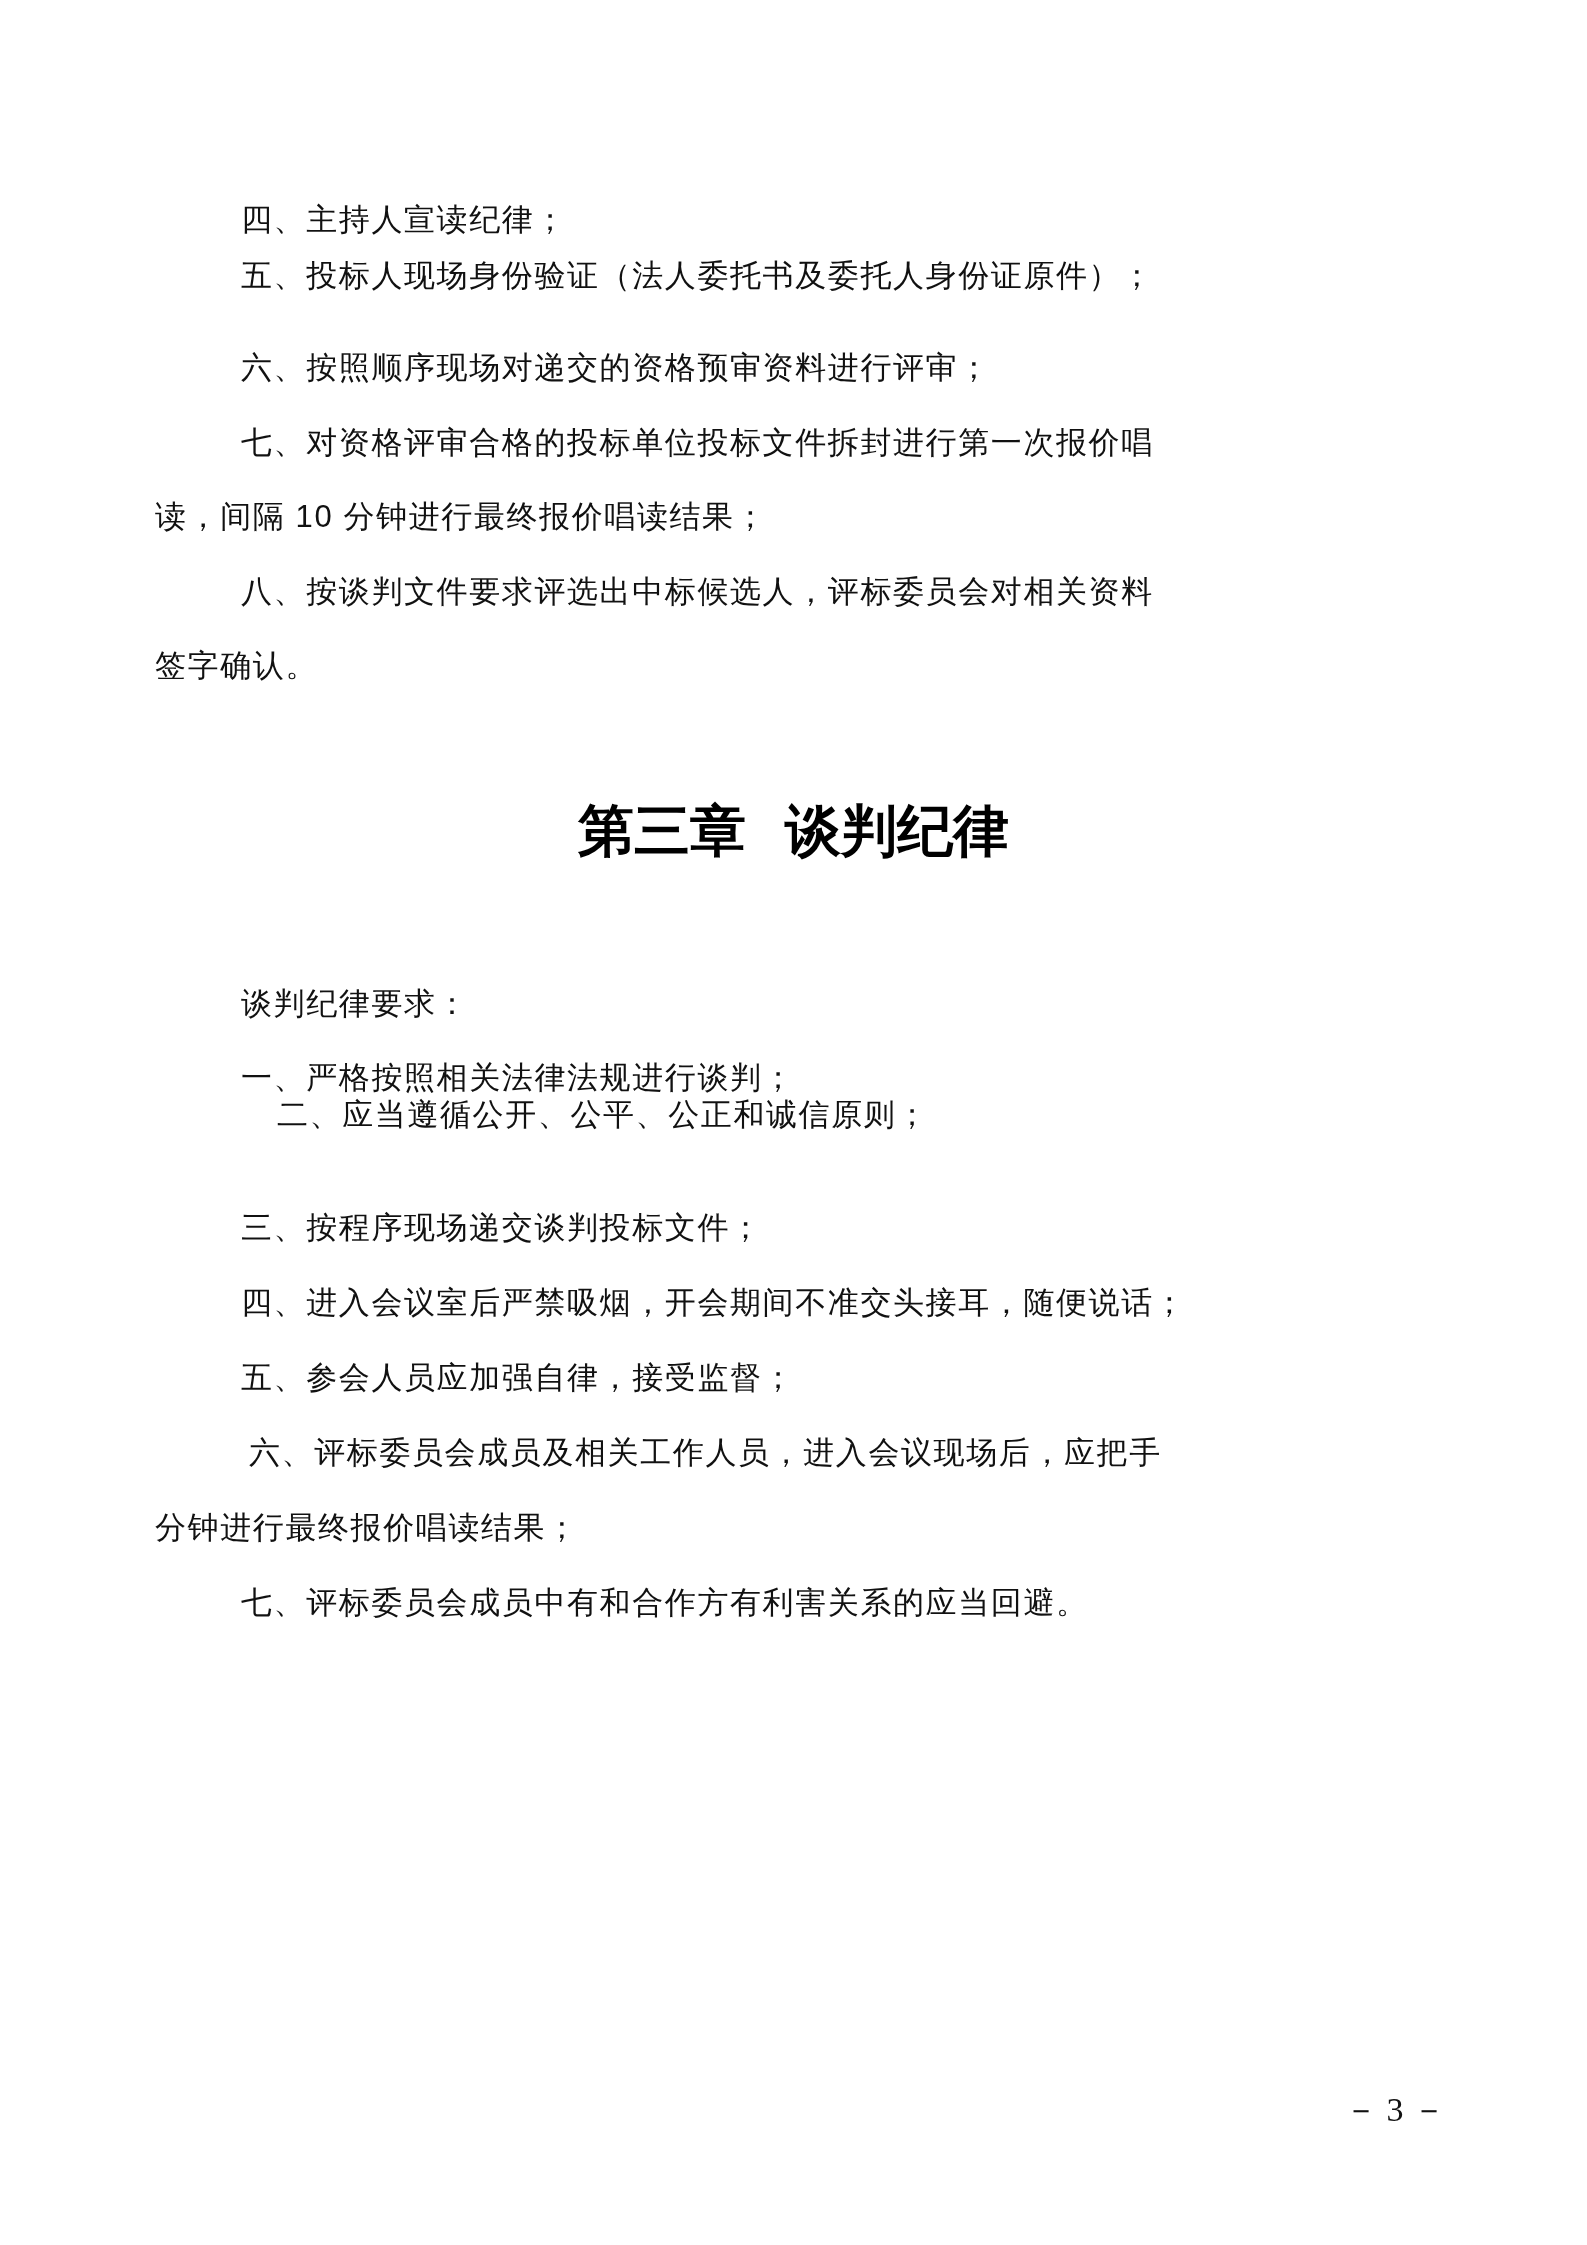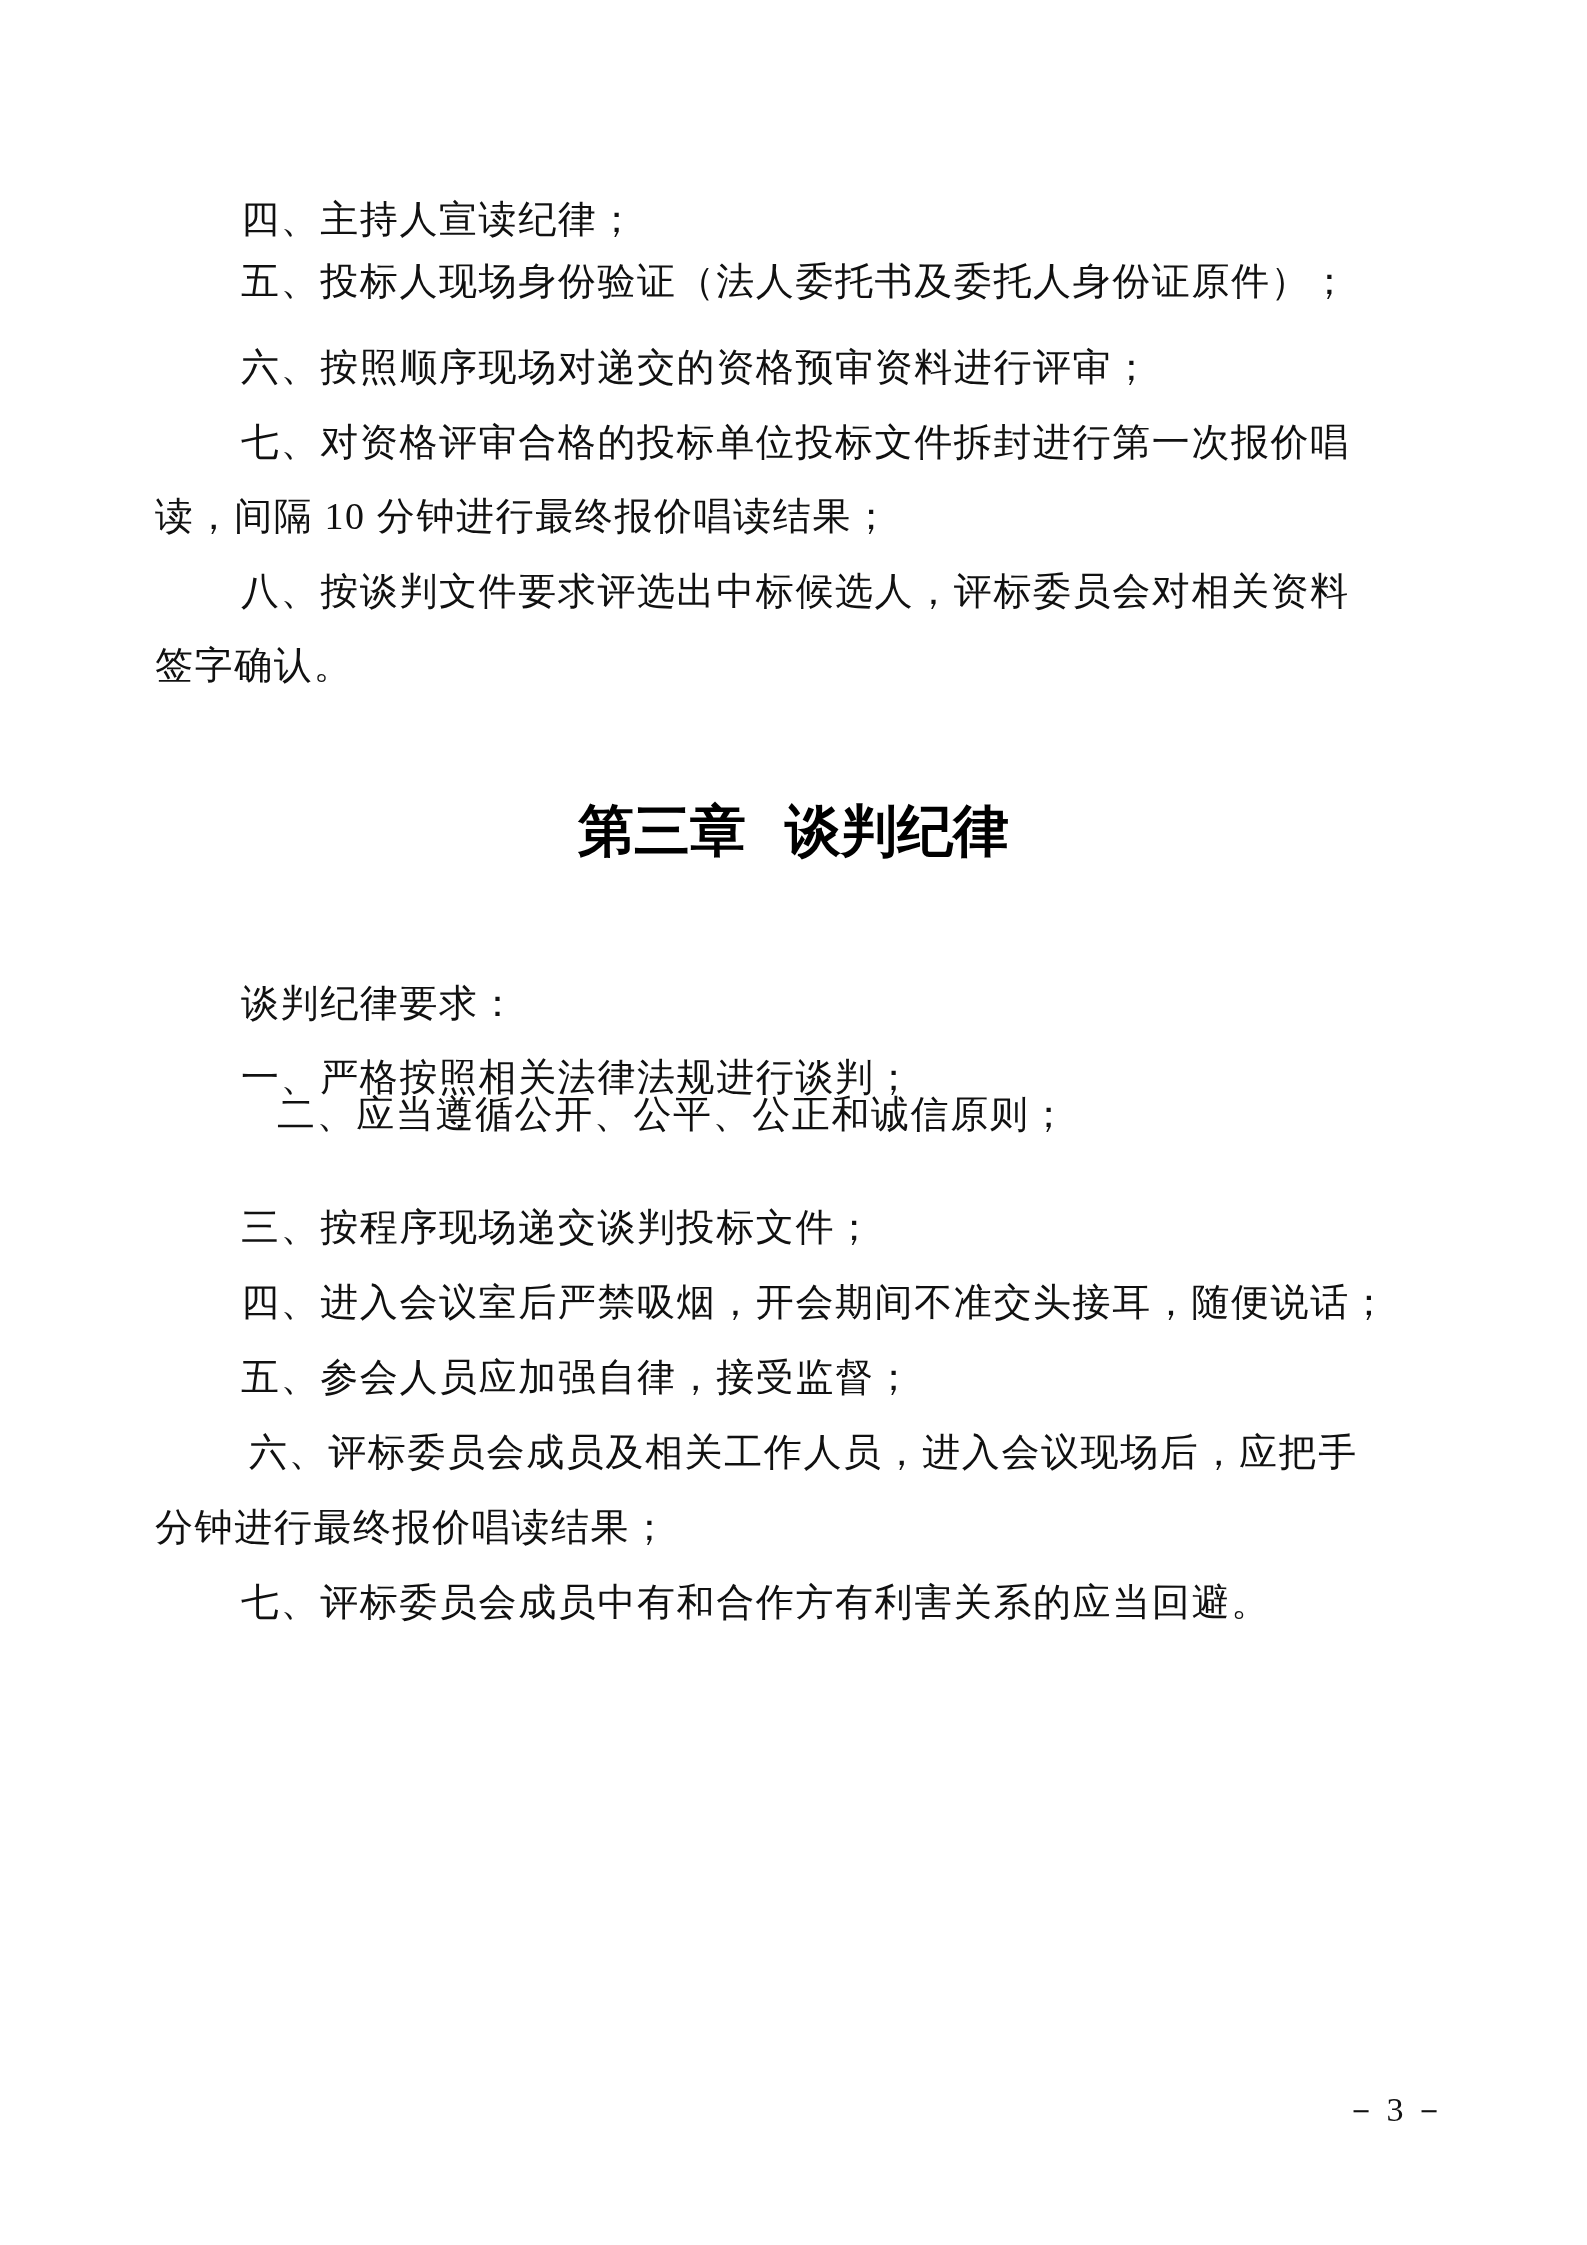--- a/index.html
+++ b/index.html
@@ -14,22 +14,22 @@
     background: #ffffff;
     overflow: hidden;
     color: #111111;
   }
   .line {
     position: absolute;
     left: 155px;
     width: 1280px;
     height: 75px;
     line-height: 75px;
-    font-family: Liberation Serif, serif;
-    font-size: 38px;
+    font-family: Liberation Sans, sans-serif;
+    font-size: 31px;
     letter-spacing: 1.6px;
     white-space: nowrap;
   }
   .indent {
     left: 241px;
   }
   .heading {
     position: absolute;
     left: 0;
     width: 1587px;
@@ -56,21 +56,21 @@
     white-space: pre;
   }
 </style>
 </head>
 <body>
 
 <div class="page">
 
   <div>
     <div class="line indent" style="top:182px;">四、主持人宣读纪律；</div>
-    <div class="line indent" style="top:244px;">五、投标人现场身份验证（法人委托书及委托人身份证原件）；</div>
+    <div class="line indent" style="top:238px;">五、投标人现场身份验证（法人委托书及委托人身份证原件）；</div>
     <div class="line indent" style="top:330px;">六、按照顺序现场对递交的资格预审资料进行评审；</div>
     <div class="line indent" style="top:405px;">七、对资格评审合格的投标单位投标文件拆封进行第一次报价唱</div>
     <div class="line" style="top:479px;">读，间隔 10 分钟进行最终报价唱读结果；</div>
     <div class="line indent" style="top:554px;">八、按谈判文件要求评选出中标候选人，评标委员会对相关资料</div>
     <div class="line" style="top:628px;">签字确认。</div>
   </div>
 
   <div class="heading" style="top:793px;">第三章  谈判纪律</div>
 
   <div>

